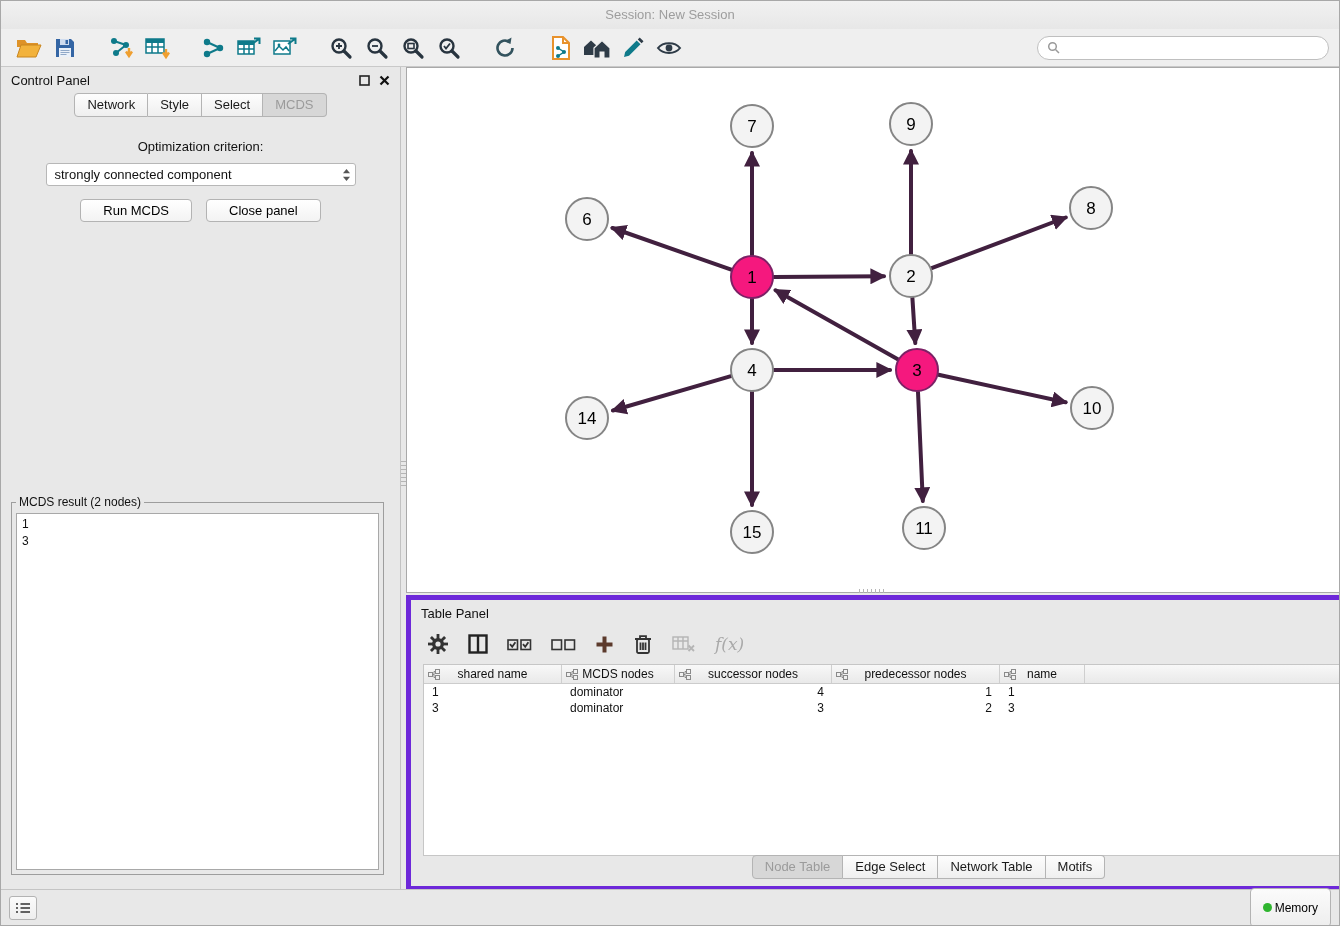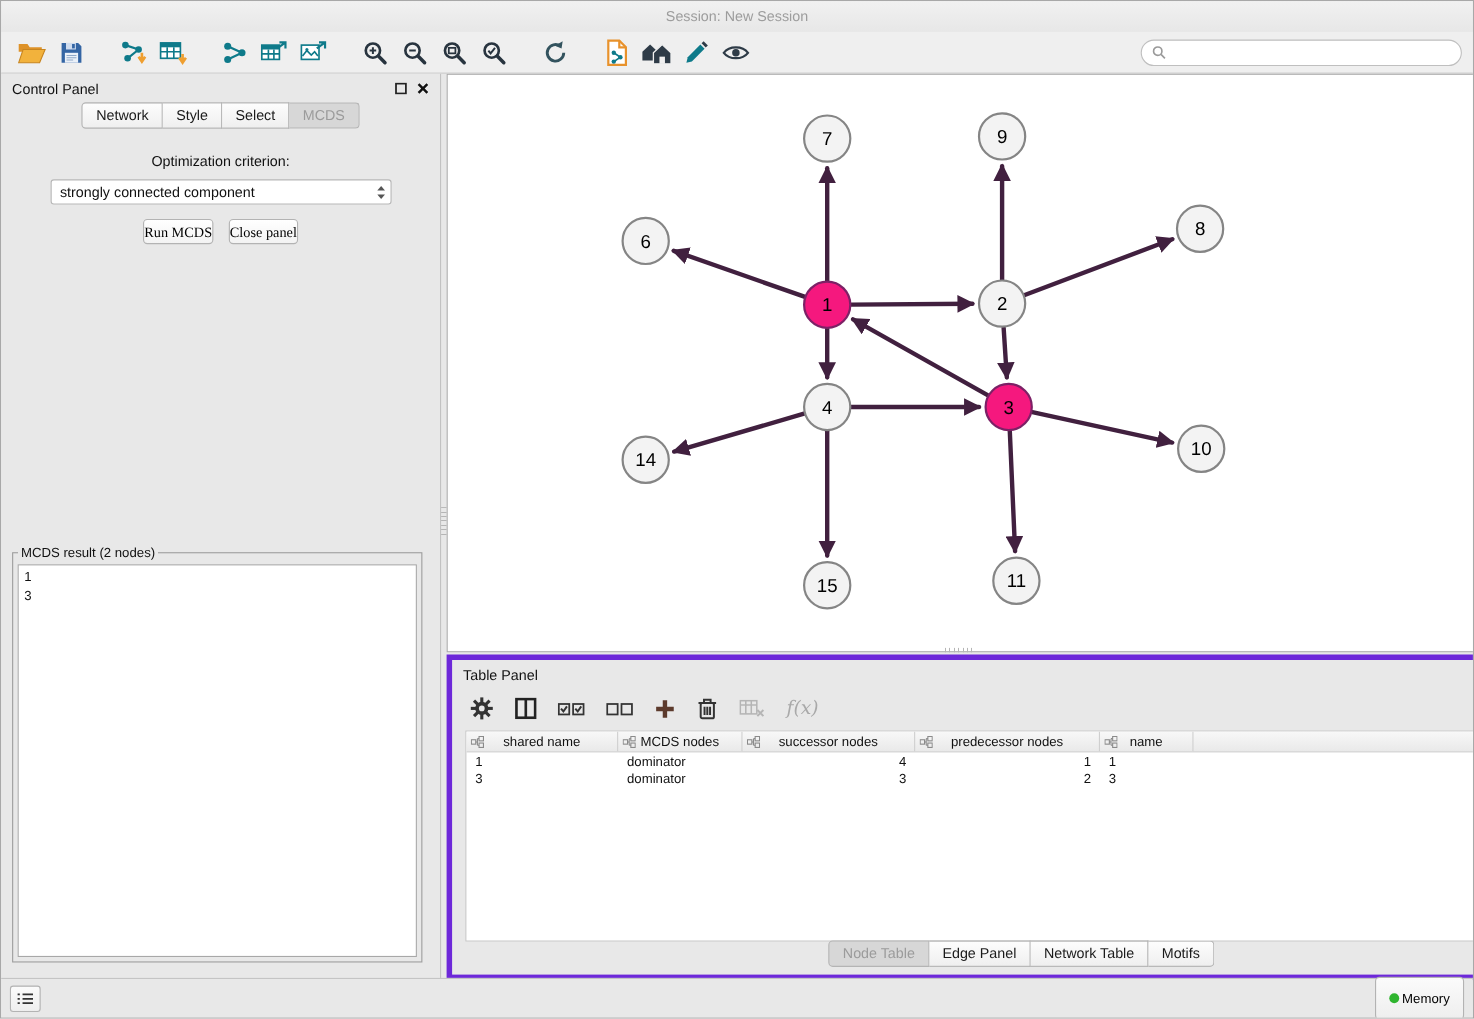--- a/index.html
+++ b/index.html
@@ -49,21 +49,21 @@
   .opt-label { margin-top:22px; text-align:center; font-size:13px; }
   .dropdown {
     margin:9px auto 0; width:310px; height:23px; background:#fff;
     border:1px solid #b7b7b7; border-radius:3px;
     display:flex; align-items:center; padding:0 4px 0 8px; font-size:13px;
   }
   .dropdown .val { flex:1; }
   .btn-row { display:flex; justify-content:center; gap:14px; margin-top:13px; }
   .btn {
     background:linear-gradient(#ffffff,#f3f3f3); border:1px solid #b3b3b3; border-radius:4px;
-    height:23px; padding:0 0; font-size:13px; font-family:Liberation Serif, serif; cursor:default;
+    height:23px; padding:0 22px; font-size:13px; font-family:Liberation Sans, sans-serif; cursor:default;
   }
   .result {
     position:absolute; left:10px; right:16px; top:428px; bottom:16px;
     border:1px solid #9d9d9d; padding:4px; background:#e8e8e8;
   }
   .result legend { font-size:12px; padding:0 3px; color:#111; }
   .result-box {
     background:#fff; border:1px solid #a8a8a8; width:100%; height:100%;
     font-size:12px; line-height:17px; padding:2px 5px; overflow:hidden;
   }
@@ -506,21 +506,21 @@
             <div class="td" style="width: 138px; text-align: left;">3</div>
             <div class="td" style="width: 113px; text-align: left;">dominator</div>
             <div class="td" style="width: 157px; text-align: right;">3</div>
             <div class="td" style="width: 168px; text-align: right;">2</div>
             <div class="td" style="width: 85px; text-align: left;">3</div>
           </div>
         </div>
     </div>
     <div class="table-tabs" id="table-tabs">
         <div class="tab active">Node Table</div>
-        <div class="tab">Edge Panel</div>
+        <div class="tab">Edge Select</div>
         <div class="tab">Network Table</div>
         <div class="tab">Motifs</div>
       </div>
   </div>
 
   <div class="statusbar">
     <button class="status-btn">
       <svg width="16" height="12" viewBox="0 0 16 12">
           <path d="M1 2 h2 M5.5 2 h9.5 M1 6 h2 M5.5 6 h9.5 M1 10 h2 M5.5 10 h9.5" stroke="#333" stroke-width="1.6"></path>
         </svg>

